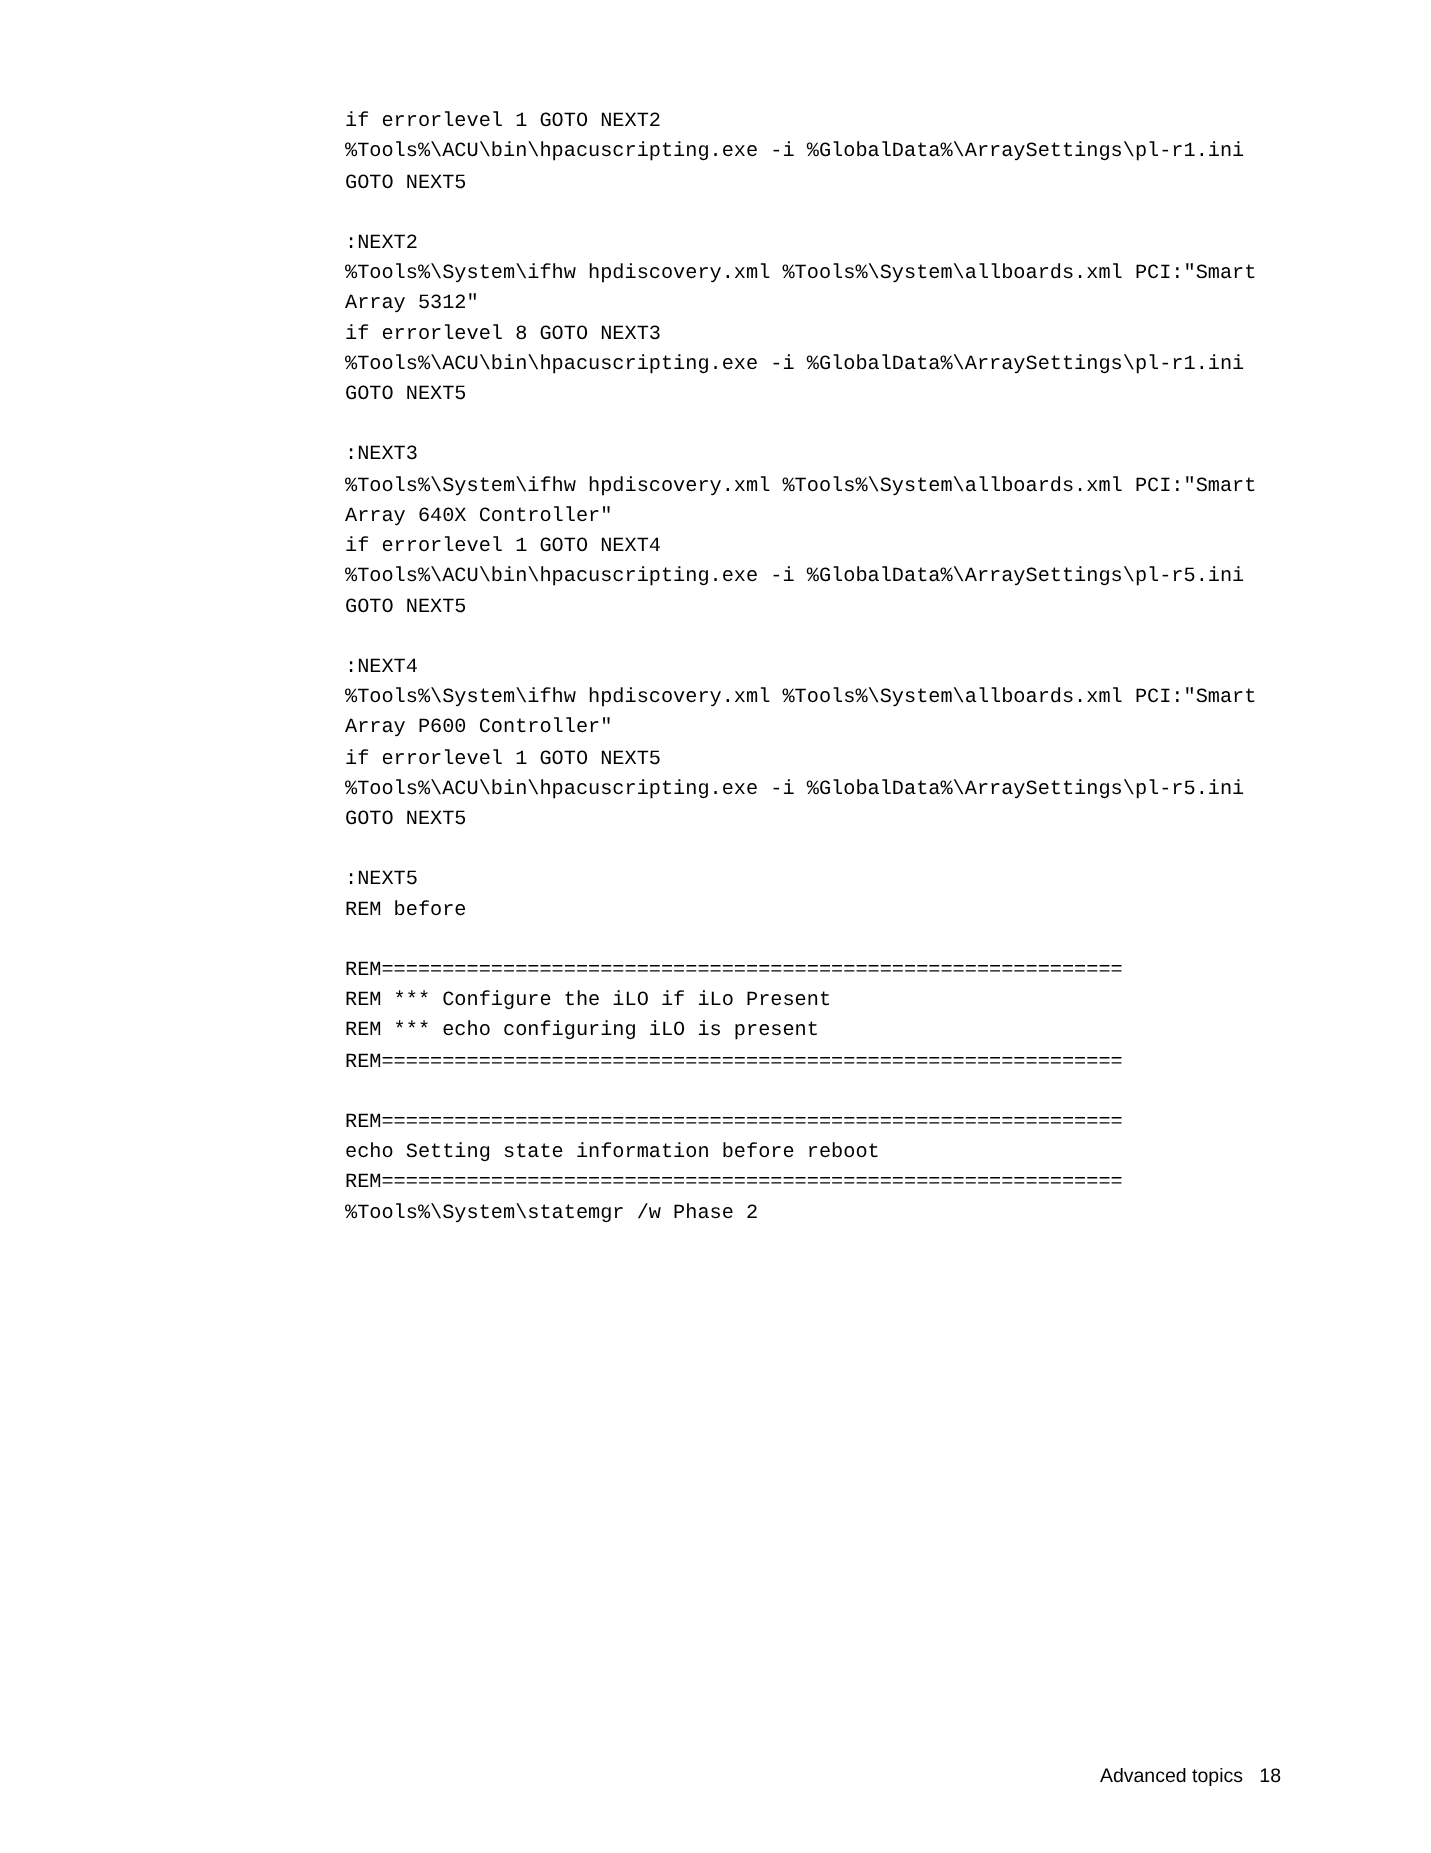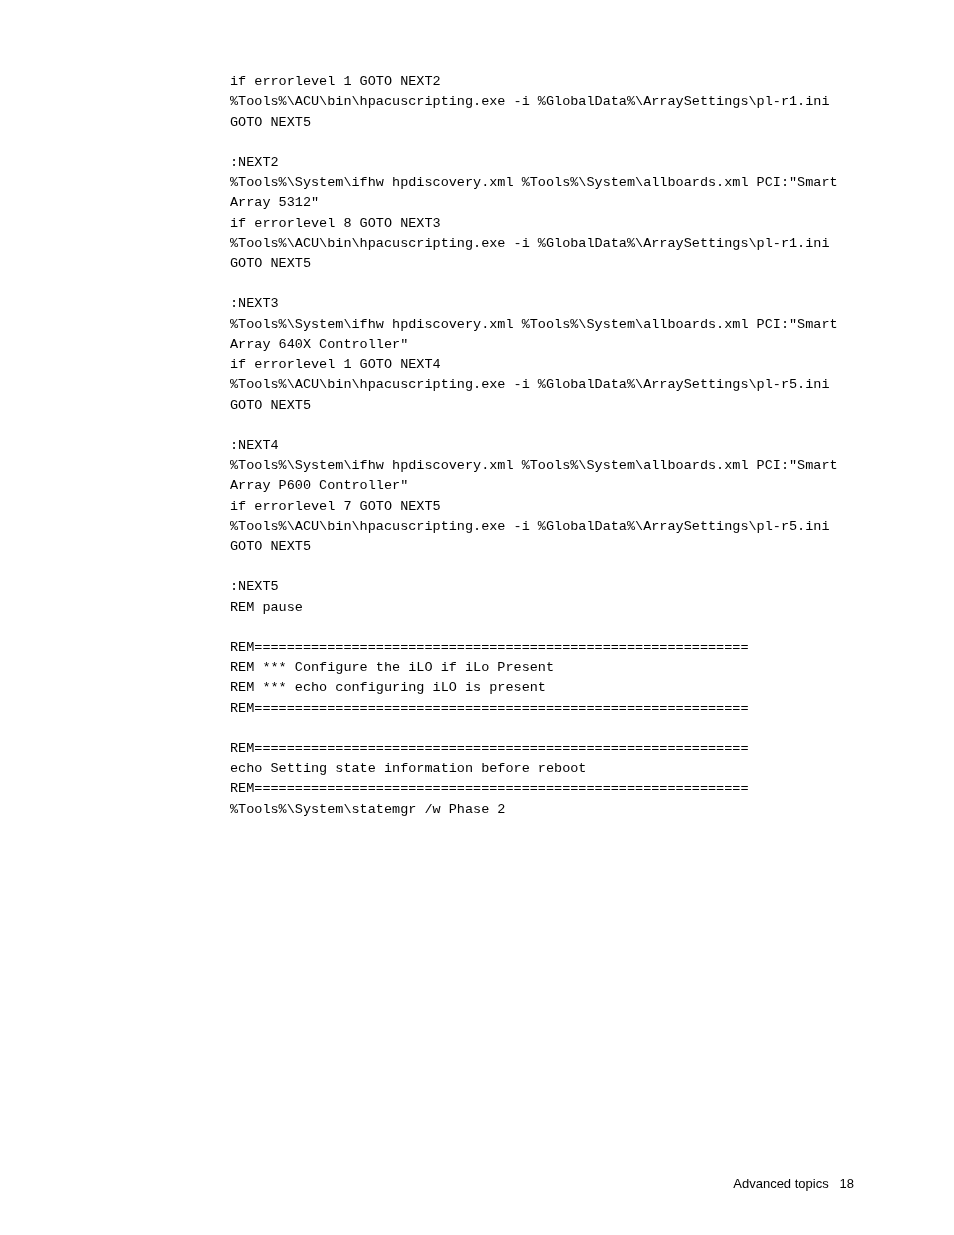--- a/index.html
+++ b/index.html
@@ -44,25 +44,25 @@
 if errorlevel 8 GOTO NEXT3
 %Tools%\ACU\bin\hpacuscripting.exe -i %GlobalData%\ArraySettings\pl-r1.ini
 GOTO NEXT5</div>
   <div class="block">:NEXT3
 %Tools%\System\ifhw hpdiscovery.xml %Tools%\System\allboards.xml PCI:"Smart Array 640X Controller"
 if errorlevel 1 GOTO NEXT4
 %Tools%\ACU\bin\hpacuscripting.exe -i %GlobalData%\ArraySettings\pl-r5.ini
 GOTO NEXT5</div>
   <div class="block">:NEXT4
 %Tools%\System\ifhw hpdiscovery.xml %Tools%\System\allboards.xml PCI:"Smart Array P600 Controller"
-if errorlevel 7 GOTO NEXT5
+if errorlevel 1 GOTO NEXT5
 %Tools%\ACU\bin\hpacuscripting.exe -i %GlobalData%\ArraySettings\pl-r5.ini
 GOTO NEXT5</div>
   <div class="block">:NEXT5
-REM pause</div>
+REM before</div>
   <div class="block">REM=============================================================
 REM *** Configure the iLO if iLo Present
 REM *** echo configuring iLO is present
 REM=============================================================</div>
   <div class="block">REM=============================================================
 echo Setting state information before reboot
 REM=============================================================
 %Tools%\System\statemgr /w Phase 2</div>
 
   <div class="footer">

